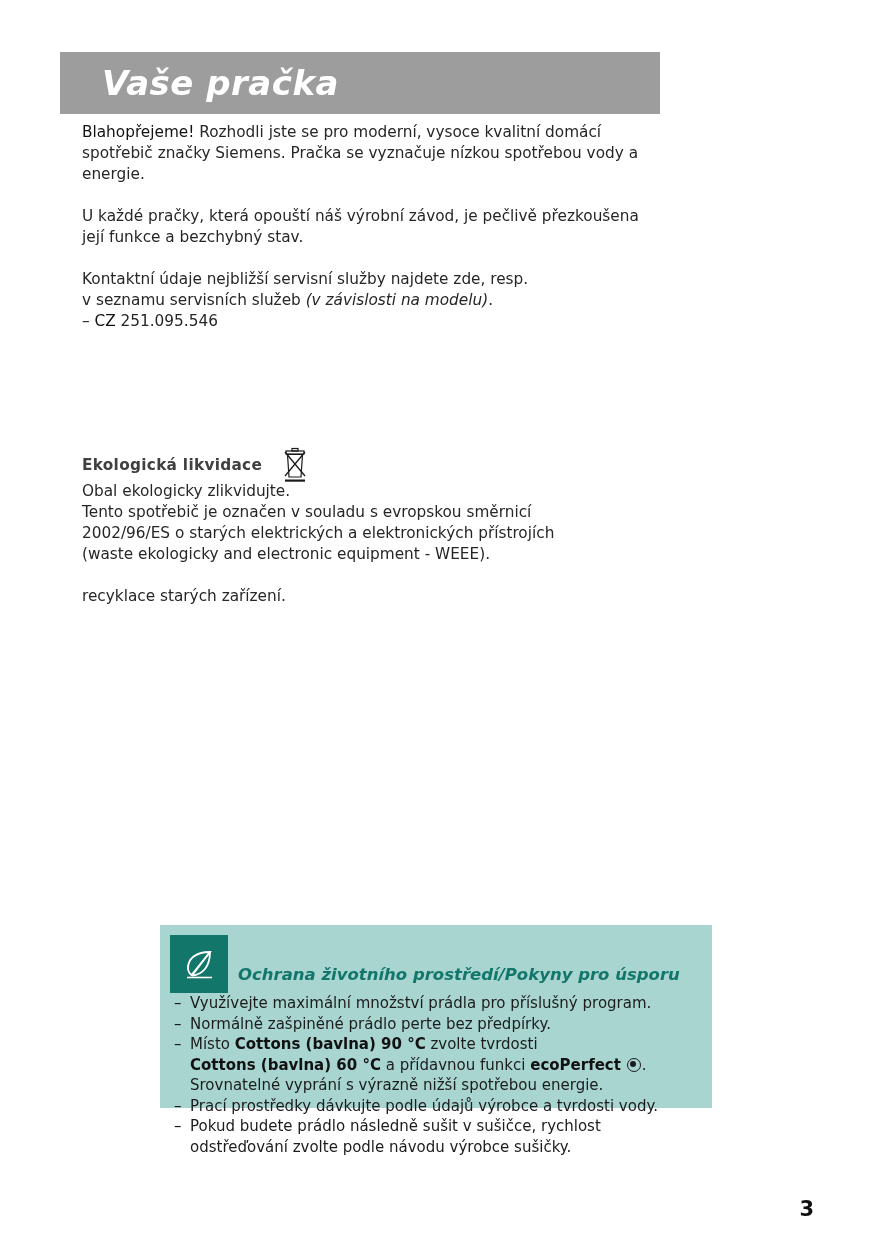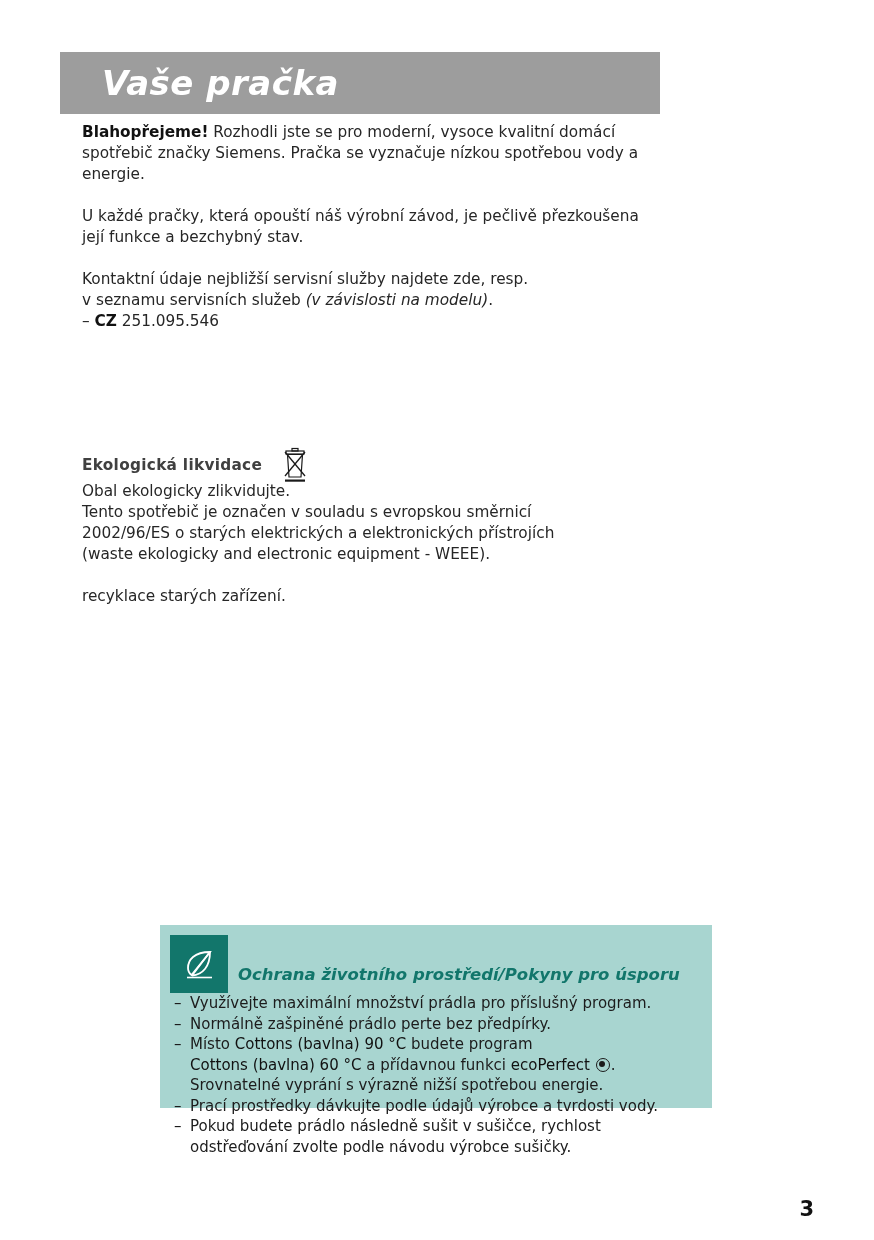--- a/index.html
+++ b/index.html
@@ -50,21 +50,21 @@
     top: 122px;
     width: 580px;
     font-size: 15.3px;
     line-height: 21px;
     color: #262626;
   }
   .para {
     margin: 0 0 21px 0;
   }
   .para.tight { margin-bottom: 0; }
-  .bold { font-weight: bold; color: #111; }
+  .bold { font-weight: normal; color: #111; }
   .ital { font-style: italic; }
 
   
   .eco-head-row {
     position: absolute;
     left: 82px;
     top: 447px;
     width: 580px;
     display: flex;
     align-items: center;
@@ -135,21 +135,21 @@
   }
   .tip-item {
     display: flex;
     margin-bottom: 0px;
   }
   .tip-dash {
     width: 16px;
     flex: 0 0 16px;
   }
   .tip-text { flex: 1 1 auto; }
-  .tip-text .bold { font-weight: normal; }
+  .tip-text .bold { font-weight: bold; }
 
   .eco-badge {
     display: inline-block;
     width: 12px;
     height: 12px;
     border-radius: 50%;
     border: 1.4px solid #1c1c1c;
     position: relative;
     top: 2px;
     margin: 0 1px;
@@ -232,21 +232,21 @@
         <div class="tip-item">
           <span class="tip-dash">–</span>
           <span class="tip-text"><span>Využívejte maximální množství prádla pro příslušný program.</span></span>
         </div>
         <div class="tip-item">
           <span class="tip-dash">–</span>
           <span class="tip-text"><span>Normálně zašpiněné prádlo perte bez předpírky.</span></span>
         </div>
         <div class="tip-item">
           <span class="tip-dash">–</span>
-          <span class="tip-text"><span>Místo </span><span class="bold">Cottons (bavlna) 90 °C</span><span> budete program</span></span>
+          <span class="tip-text"><span>Místo </span><span class="bold">Cottons (bavlna) 90 °C</span><span> zvolte tvrdosti</span></span>
         </div>
         <div class="tip-item">
           <span class="tip-dash"></span>
           <span class="tip-text"><span class="bold">Cottons (bavlna) 60 °C</span><span> a přídavnou funkci </span><span class="bold">ecoPerfect</span><span> </span><span class="eco-badge"></span><span>.</span></span>
         </div>
         <div class="tip-item">
           <span class="tip-dash"></span>
           <span class="tip-text"><span>Srovnatelné vyprání s výrazně nižší spotřebou energie.</span></span>
         </div>
         <div class="tip-item">

